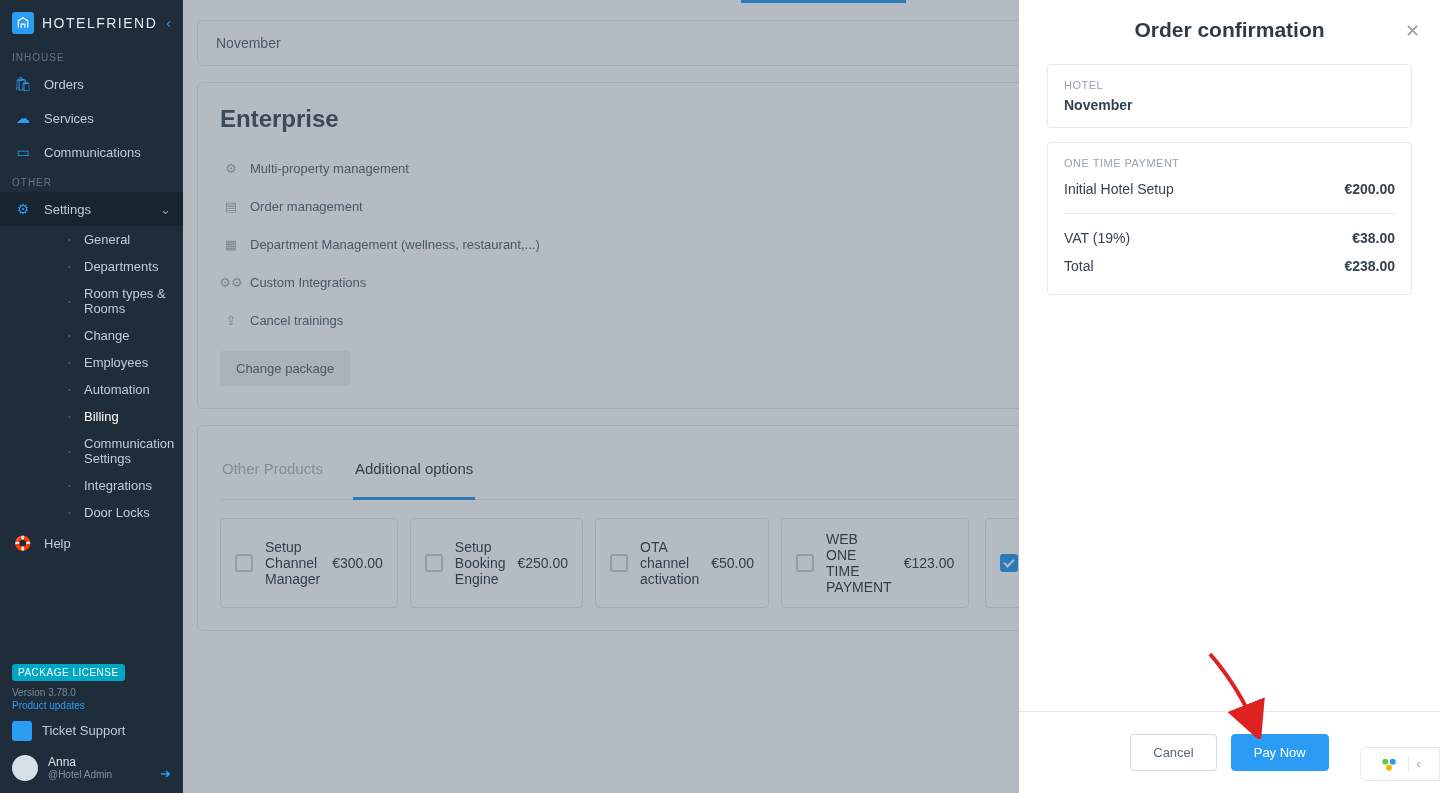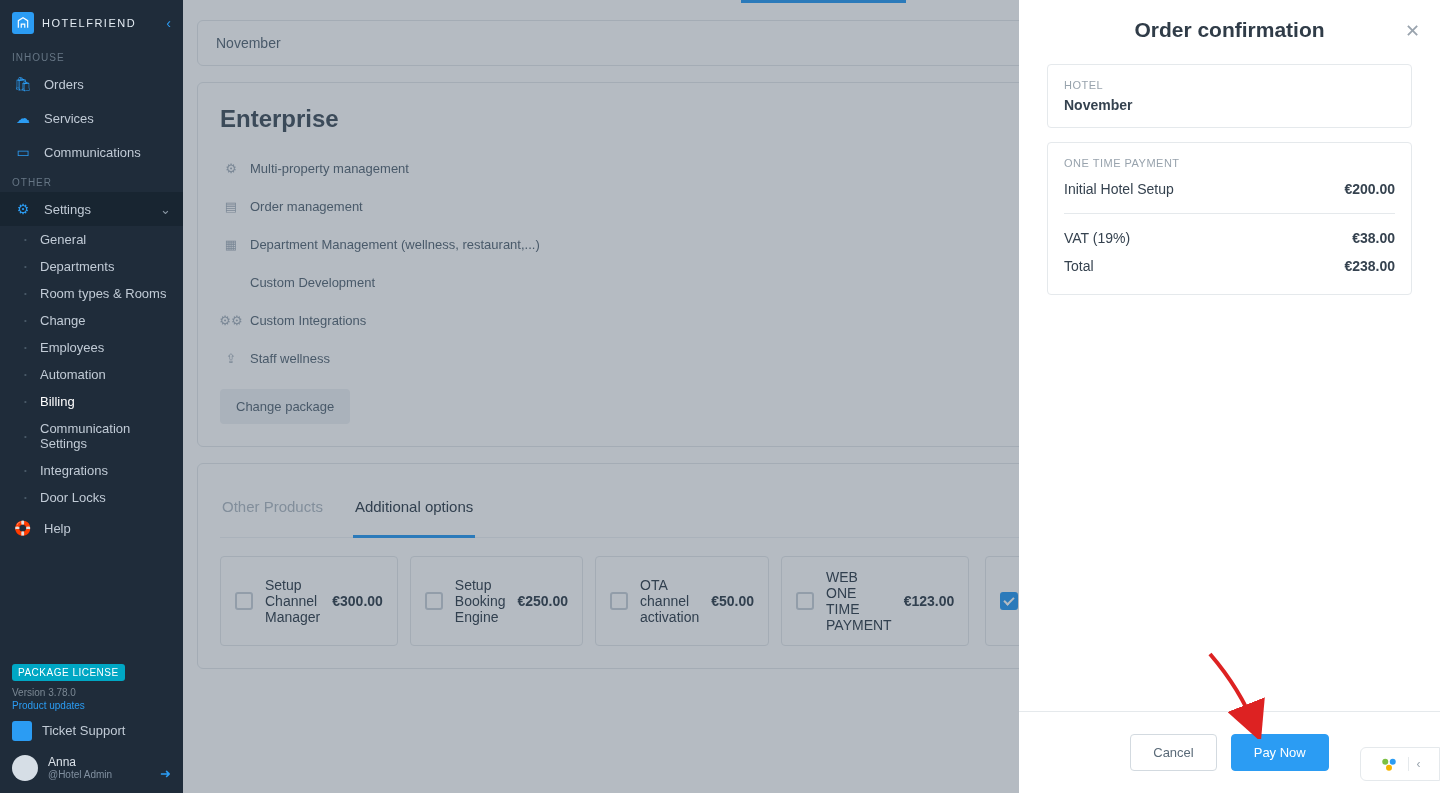--- a/index.html
+++ b/index.html
@@ -12,27 +12,27 @@
     --border:#e5e9ec;
     --muted:#8a97a4;
     --badge:#00a7c4;
   }
   *{box-sizing:border-box;font-family:Helvetica,Arial,sans-serif;}
   body{margin:0;width:1440px;height:793px;overflow:hidden;background:#fff;position:relative;}
   
   .sidebar{position:absolute;left:0;top:0;width:183px;height:100%;background:var(--sidebar-bg);color:var(--sidebar-text);font-size:13px;display:flex;flex-direction:column;}
   .side-head{display:flex;align-items:center;padding:12px 12px 10px 12px;gap:8px;}
   .brand-logo{width:22px;height:22px;background:var(--accent);border-radius:3px;display:flex;align-items:center;justify-content:center;color:#fff;}
-  .brand{font-size:11px;letter-spacing:1.5px;color:#e4ecf3;font-weight:500;}
+  .brand{font-size:14px;letter-spacing:1.5px;color:#e4ecf3;font-weight:500;}
   .collapse-ic{color:var(--accent);font-size:14px;margin-left:auto;}
   .side-section{padding:8px 12px 4px;font-size:10px;letter-spacing:1px;color:#667685;}
   .side-item{display:flex;align-items:center;gap:12px;padding:8px 12px 8px 14px;cursor:pointer;color:var(--sidebar-text);}
   .side-item .ic{width:18px;height:18px;display:flex;align-items:center;justify-content:center;color:var(--accent);font-size:14px;}
   .side-item.sel{background:var(--sidebar-bg-dark);}
-  .side-sub{padding:6px 6px 6px 40px;display:flex;align-items:center;font-size:13px;cursor:pointer;color:var(--sidebar-text);position:relative;}
+  .side-sub{padding:6px 6px 6px 40px;display:flex;align-items:center;font-size:13px;cursor:pointer;color:var(--sidebar-text);position:relative;margin-left:44px;}
   .side-sub::before{content:"•";position:absolute;left:24px;color:#4a5a68;font-size:8px;}
   .side-sub.active{color:#fff;}
   .side-bottom{margin-top:auto;padding:12px;}
   .lic-badge{display:inline-block;background:var(--badge);color:#fff;font-size:10px;letter-spacing:0.5px;padding:3px 6px;border-radius:3px;}
   .ver{font-size:10px;color:#7b8894;margin-top:6px;}
   .pupd{font-size:10px;color:var(--accent);margin-top:2px;cursor:pointer;}
   .tsupport{display:flex;align-items:center;gap:10px;padding:10px 0;font-size:13px;cursor:pointer;}
   .tsupport .ic{width:20px;height:20px;background:var(--accent);border-radius:3px;}
   .user-row{display:flex;align-items:flex-end;gap:10px;padding-top:4px;}
   .avatar{width:26px;height:26px;border-radius:50%;background:#d6dee6;}
@@ -54,21 +54,21 @@
   .opt-tabs{display:flex;gap:28px;padding:0 0 10px;border-bottom:1px solid #eef1f4;margin-bottom:18px;}
   .opt-tab{font-size:15px;color:#b1bbc4;padding:12px 2px;cursor:pointer;}
   .opt-tab.active{color:var(--txt-dark);font-weight:500;border-bottom:3px solid var(--accent);margin-bottom:-11px;}
   .opt-grid{display:flex;gap:16px;}
   .opt-col{flex:1;display:flex;flex-direction:row;gap:12px;}
   .opt-row{border:1px solid var(--border);border-radius:4px;padding:12px 14px;display:flex;align-items:center;gap:12px;}
   .chk{width:18px;height:18px;border:2px solid #c9d1d9;border-radius:3px;flex-shrink:0;display:flex;align-items:center;justify-content:center;}
   .chk.on{background:var(--accent);border-color:var(--accent);}
   .chk.on::after{content:"";width:8px;height:4px;border-left:2px solid #fff;border-bottom:2px solid #fff;transform:rotate(-45deg);margin-top:-3px;}
   .opt-lbl{flex:1;font-size:14px;color:var(--txt-dark);font-weight:500;}
-  .opt-pr{font-size:14px;color:var(--txt-dark);font-weight:700;}
+  .opt-pr{font-size:14px;color:var(--txt-dark);font-weight:400;}
 
   
   .panel{position:absolute;right:0;top:0;width:421px;height:100%;background:#fff;display:flex;flex-direction:column;z-index:5;}
   .panel-head{display:flex;align-items:center;justify-content:center;padding:18px 20px;position:relative;}
   .panel-title{font-size:21px;font-weight:600;color:#303c48;}
   .close-x{position:absolute;right:20px;top:20px;color:#9aa4ae;cursor:pointer;font-size:18px;}
   .panel-body{padding:4px 28px;flex:1;overflow:auto;}
   .pcard{border:1px solid var(--border);border-radius:4px;padding:14px 16px;margin-bottom:14px;}
   .plabel{font-size:11px;letter-spacing:0.5px;color:#98a3ad;}
   .pval{font-size:14px;color:var(--txt-dark);font-weight:600;margin-top:6px;}
@@ -174,30 +174,26 @@
         </div>
         <div class="feat">
           <span class="ic">▤</span>
           <span>Order management</span>
         </div>
         <div class="feat">
           <span class="ic">▦</span>
           <span>Department Management (wellness, restaurant,...)</span>
         </div>
         <div class="feat">
-          <span class="ic"></span>
-          <span>Custom Development</span>
-        </div>
-        <div class="feat">
           <span class="ic">⚙⚙</span>
           <span>Custom Integrations</span>
         </div>
         <div class="feat">
           <span class="ic">⇪</span>
-          <span>Staff wellness</span>
+          <span>Cancel trainings</span>
         </div>
       </div>
     <button class="chg-btn">Change package</button>
   </div>
 
   <div class="card">
     <div class="opt-tabs">
       <div class="opt-tab">Other Products</div>
       <div class="opt-tab active">Additional options</div>
     </div>

